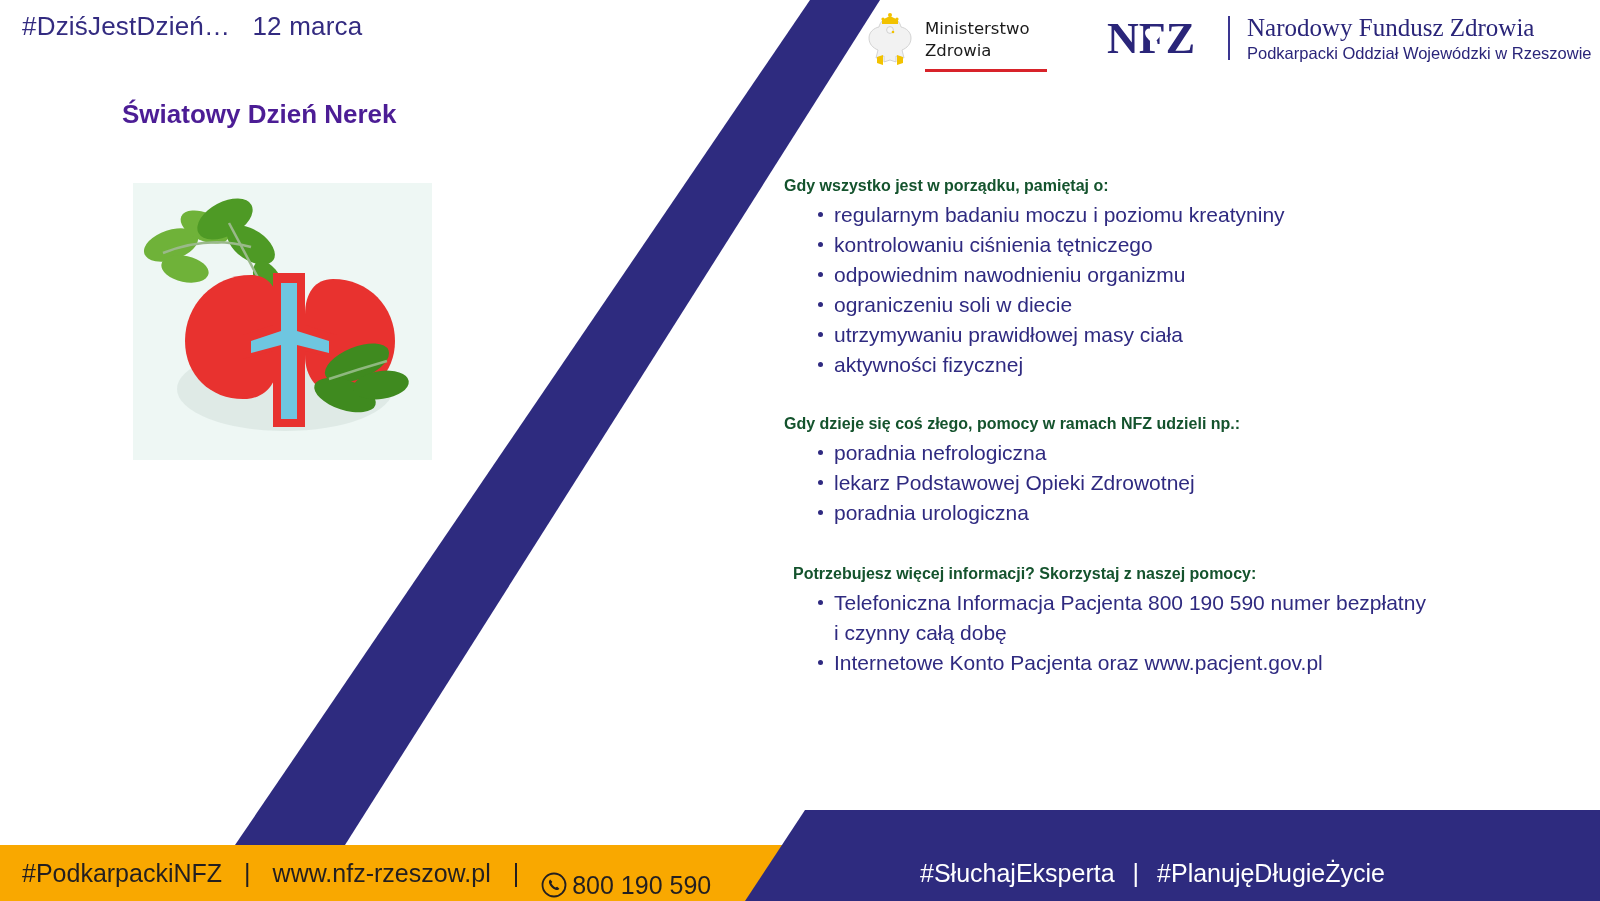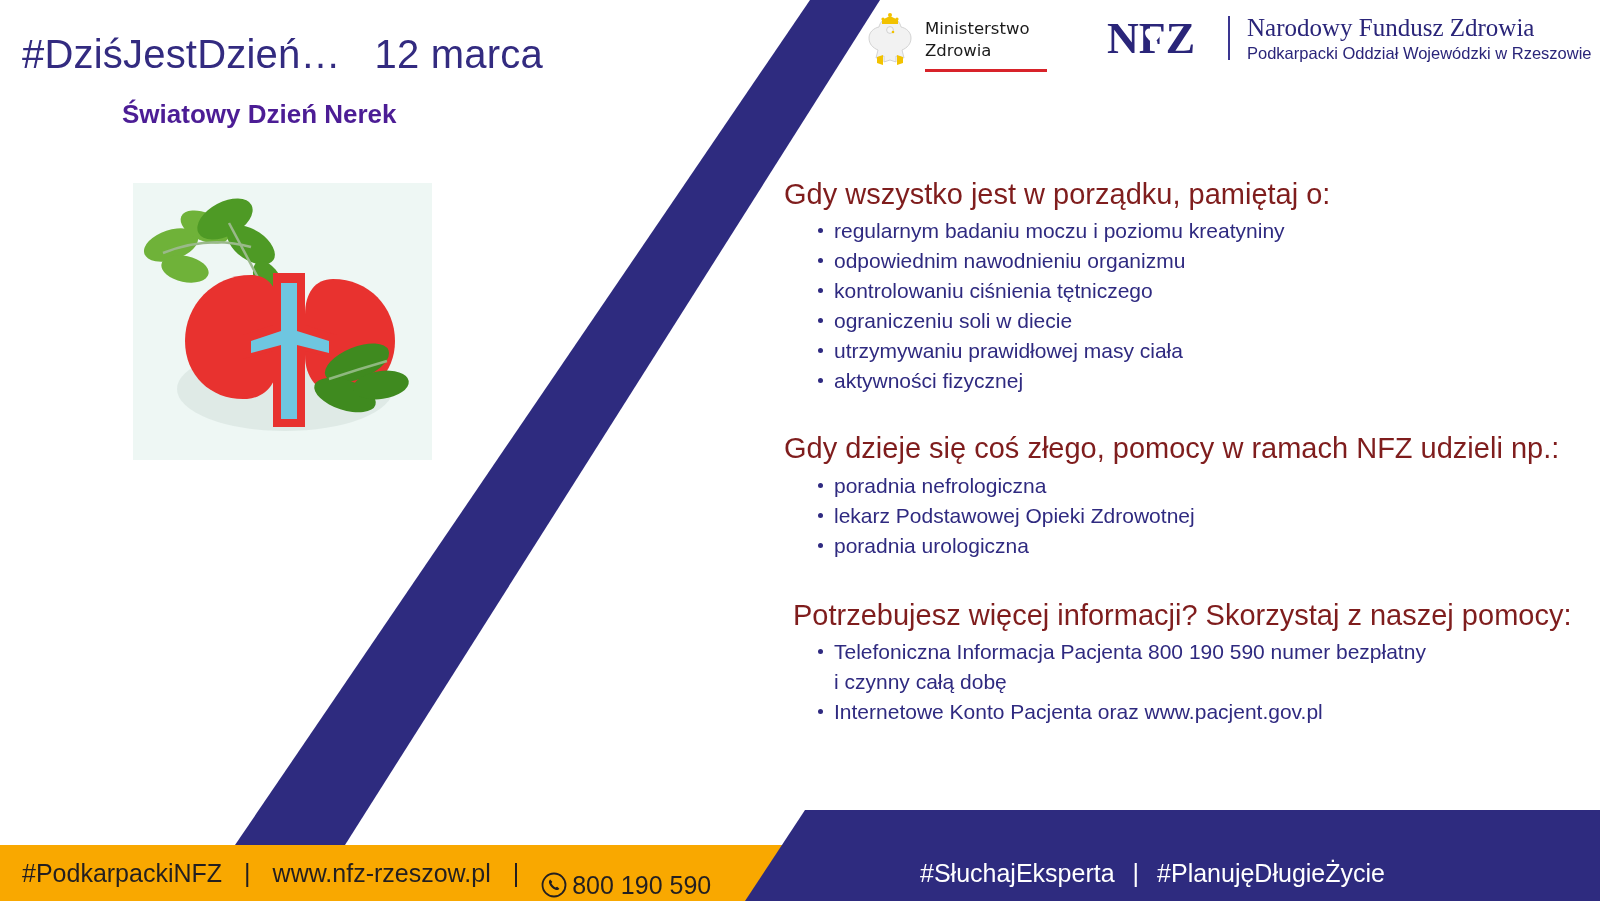--- a/index.html
+++ b/index.html
@@ -22,22 +22,22 @@
     position: absolute;
     left: 0; top: 0;
     width: 1600px; height: 901px;
     pointer-events: none;
   }
 
   
   .hashtag-title {
     position: absolute;
     left: 22px;
-    top: 32px;
-    font-size: 40px;
+    top: 11px;
+    font-size: 26px;
     font-weight: 300;
     letter-spacing: 0.2px;
     color: #332b80;
     white-space: pre;
   }
   .day-title {
     position: absolute;
     left: 122px;
     top: 99px;
     font-size: 26px;
@@ -120,23 +120,23 @@
 
   
   .content {
     position: absolute;
     left: 784px;
     top: 176px;
     width: 800px;
   }
   .block { margin-bottom: 0; }
   .block-heading {
-    font-size: 29px;
-    font-weight: normal;
-    color: #7f1d1d;
+    font-size: 16px;
+    font-weight: bold;
+    color: #14532d;
     line-height: 1.25;
     white-space: pre;
   }
   .block-heading.indent-1 { margin-left: 9px; }
   .bullets {
     list-style: none;
     margin: 4px 0 0 0;
     padding: 0 0 0 30px;
   }
   .bullets li {
@@ -299,22 +299,22 @@
     </div>
 
   </div>
 
   <div class="content">
 
     <div class="block">
       <div class="block-heading">Gdy wszystko jest w porządku, pamiętaj o:</div>
       <ul class="bullets">
         <li>regularnym badaniu moczu i poziomu kreatyniny</li>
+        <li>kontrolowaniu ciśnienia tętniczego</li>
         <li>odpowiednim nawodnieniu organizmu</li>
-        <li>kontrolowaniu ciśnienia tętniczego</li>
         <li>ograniczeniu soli w diecie</li>
         <li>utrzymywaniu prawidłowej masy ciała</li>
         <li>aktywności fizycznej</li>
       </ul>
     </div>
 
     <div class="gap-1"></div>
 
     <div class="block">
       <div class="block-heading">Gdy dzieje się coś złego, pomocy w ramach NFZ udzieli np.:</div>

